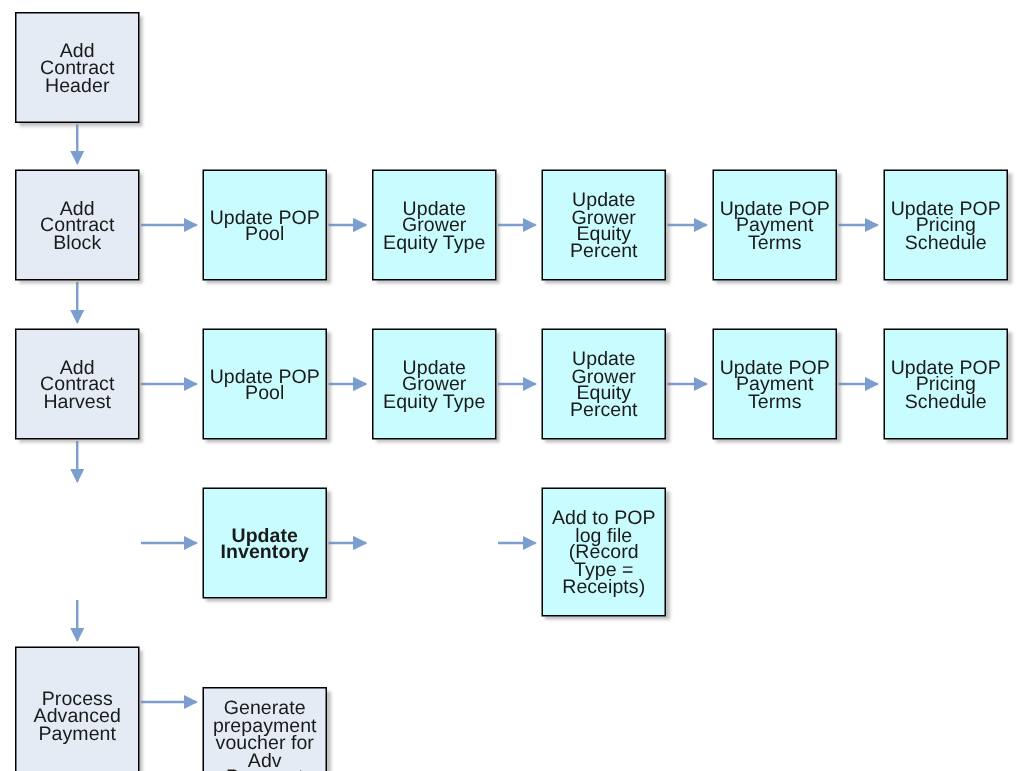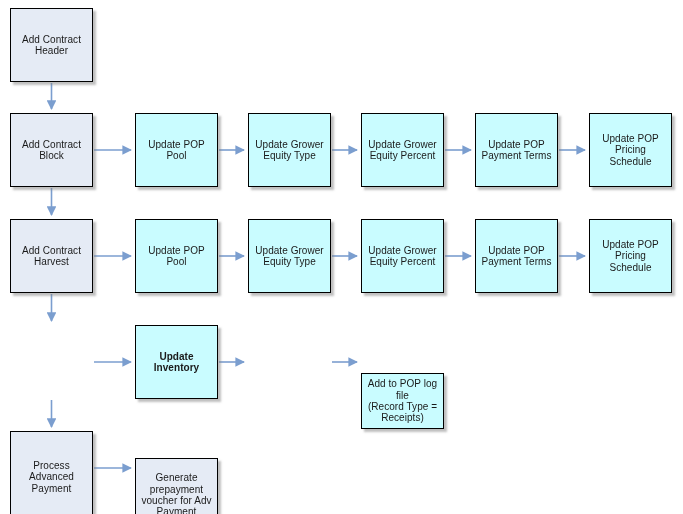--- a/index.html
+++ b/index.html
@@ -28,21 +28,21 @@
     pointer-events: none;
   }
   .node {
     position: absolute;
     box-sizing: border-box;
     display: flex;
     align-items: center;
     justify-content: center;
     text-align: center;
     border: 1.4px solid #000000;
-    font-size: 10px;
+    font-size: 13px;
     line-height: 11.4px;
     color: #1a1a1a;
     letter-spacing: 0.05px;
     padding: 2px 3px;
     box-shadow: 2.5px 2.5px 2px rgba(130,130,130,0.50);
     z-index: 2;
     -webkit-font-smoothing: antialiased;
   }
   .node span {
     display: block;
@@ -126,21 +126,21 @@
       <span>Update POP
 Payment Terms</span>
     </div>
     <div class="node fill-cyan" style="left: 589px; top: 219px; width: 83px; height: 74px;">
       <span>Update POP
 Pricing Schedule</span>
     </div>
     <div class="node fill-cyan" style="left: 135px; top: 325px; width: 83px; height: 74px; font-weight: bold;">
       <span>Update Inventory</span>
     </div>
-    <div class="node fill-cyan" style="left: 361px; top: 325px; width: 83px; height: 56px; margin-top: 48px;">
+    <div class="node fill-cyan" style="left: 361px; top: 325px; width: 83px; height: 86px;">
       <span>Add to POP log file
 (Record Type =
 Receipts)</span>
     </div>
     <div class="node fill-lavender" style="left: 10px; top: 431px; width: 83px; height: 92px;">
       <span>Process Advanced
 Payment</span>
     </div>
     <div class="node fill-lavender" style="left: 135px; top: 431px; width: 83px; height: 74px; margin-top: 27px;">
       <span>Generate

